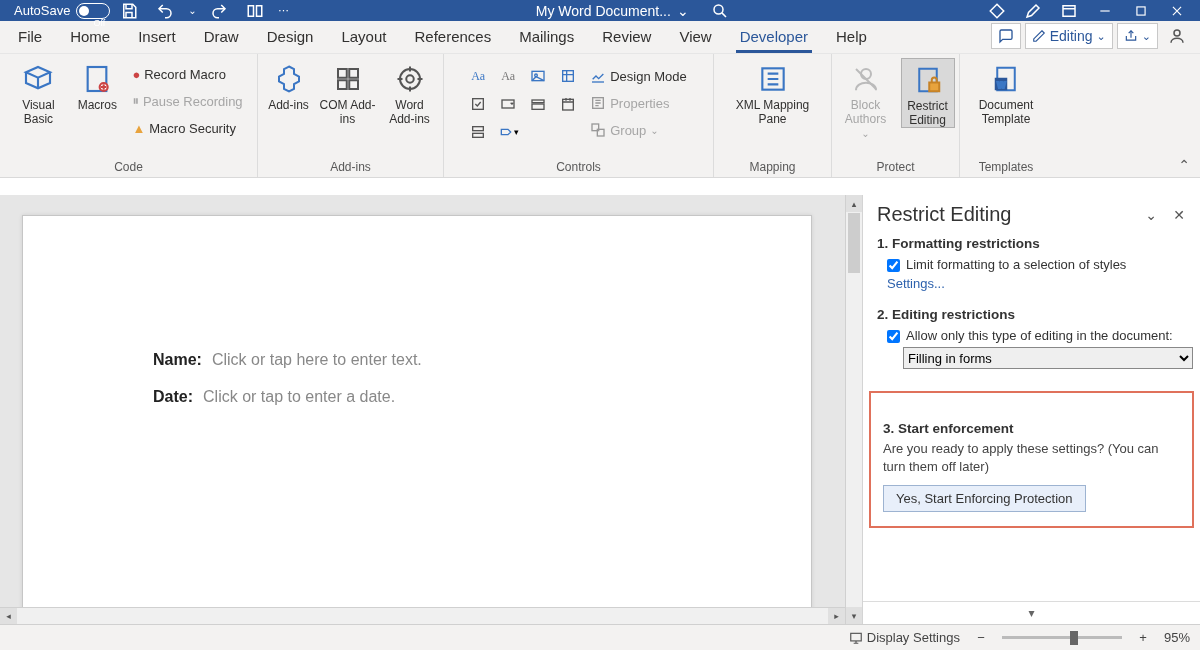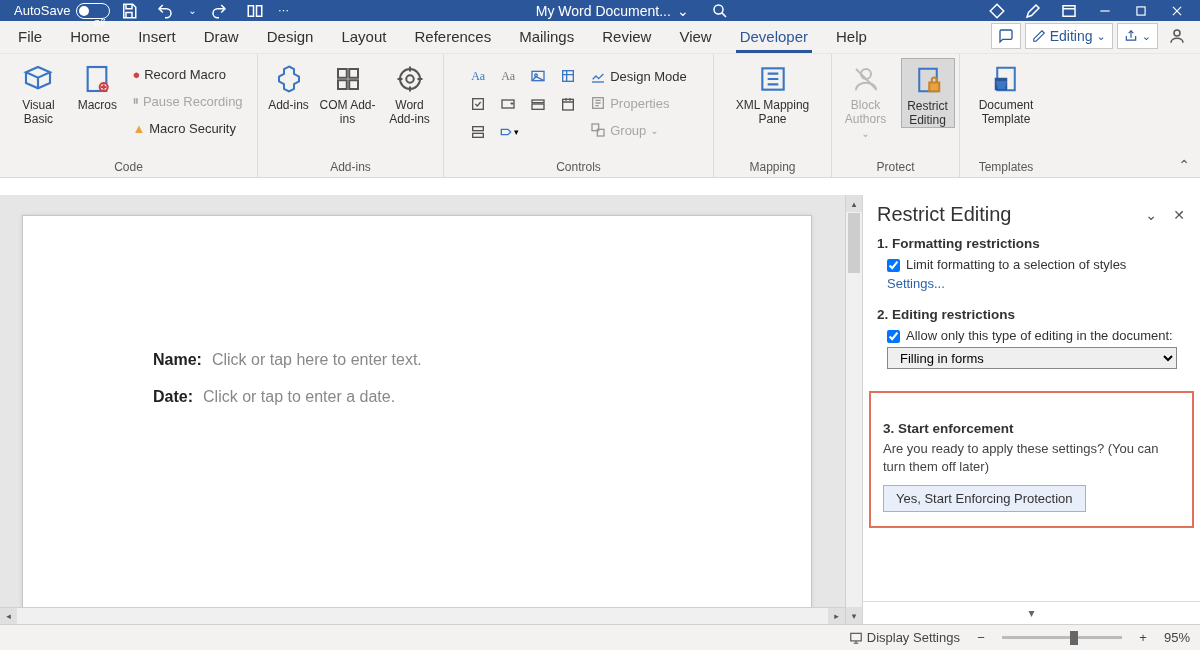--- a/index.html
+++ b/index.html
@@ -63,21 +63,21 @@
   
   .pane { width: 338px; background: #fff; border-left: 1px solid #d4d4d4; display: flex; flex-direction: column; font-size: 13px; }
   .pane-head { display: flex; align-items: center; padding: 8px 10px 4px 14px; gap: 6px; }
   .pane-head h2 { flex: 1; font-size: 20px; font-weight: 400; color: #333; }
   .pane-head .pbtn { width: 22px; height: 22px; display:flex;align-items:center;justify-content:center; color:#555; cursor:pointer; font-size:14px; }
   .sect { padding: 6px 14px 10px 14px; }
   .sect h3 { font-size: 13.5px; font-weight: 700; color: #333; margin-bottom: 6px; }
   .chkline { display: flex; align-items: flex-start; gap: 6px; margin: 4px 0 4px 10px; font-size: 13px; color: #333; }
   .chkline input[type=checkbox] { margin-top: 2px; }
   .link { color: #2e62ad; font-size: 13px; margin-left: 10px; cursor: pointer; }
-  .pane select { width: 290px; margin-left: 10px; height: 22px; font-size: 13px; border: 1px solid #888; padding-left: 8px; }
+  .pane select { width: 290px; margin-left: 26px; height: 22px; font-size: 13px; border: 1px solid #888; }
   .sect3 { border: 2px solid #e0715b; padding: 28px 12px 14px 12px; margin: 12px 6px; }
   .sect3 p { font-size: 13px; color: #444; margin: 4px 0 10px 0; line-height: 1.35; }
   .enforce-btn { display: inline-block; padding: 5px 12px; border: 1px solid #9db3d1; background: #e8effa; font-size: 13px; color: #333; cursor: pointer; }
   .pane-footer { border-top:1px solid #dcdcdc; padding:4px 0; text-align:center; color:#666; font-size:12px; cursor:pointer; }
 
   
   .status { position: absolute; left: 0; right: 0; bottom: 0; height: 26px; background: #f3f2f1; border-top: 1px solid #d0d0d0; display: flex; align-items: center; justify-content: flex-end; font-size: 13px; color: #444; padding-right: 10px; gap: 14px; }
   .status .zoom-slider { width: 120px; height: 3px; background: #bbb; position: relative; }
   .status .zoom-slider .handle { position: absolute; top: -5px; left: 68px; width: 8px; height: 14px; background: #666; }
   .status .zm { width:14px; text-align:center; cursor:pointer; }

